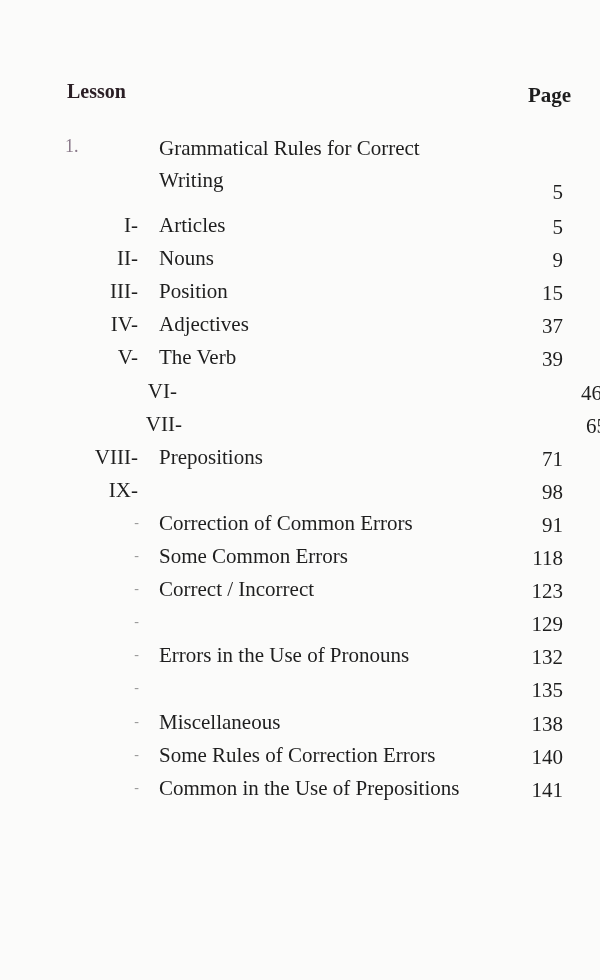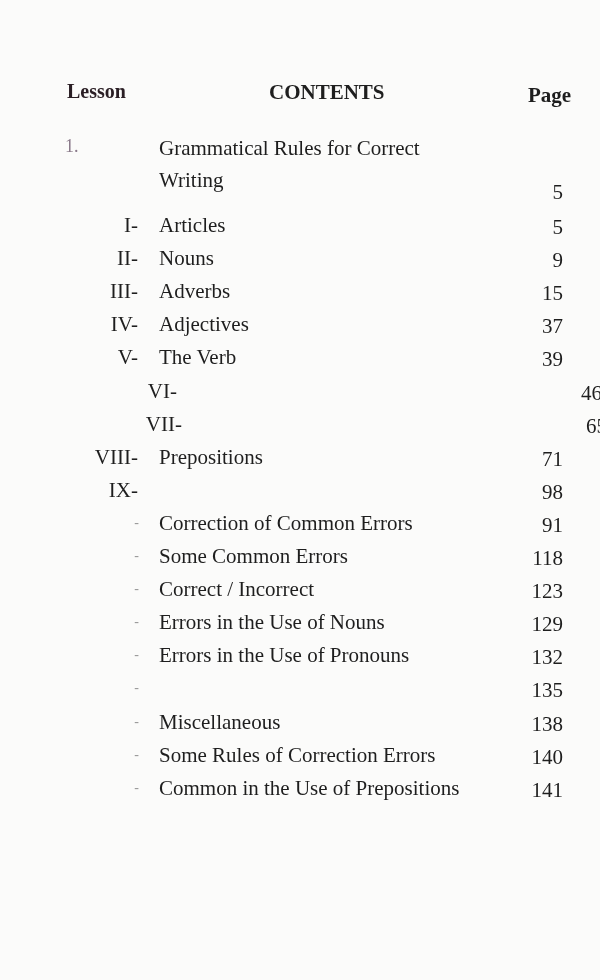--- a/index.html
+++ b/index.html
@@ -25,21 +25,20 @@
   .title { position: absolute; left: 134px; top: 0; white-space: nowrap; }
   .pg { position: absolute; right: 62px; top: 2px; text-align: right; font-size: 21px; }
   .first .title2 { position: absolute; left: 134px; top: 32px; }
   .first .pg { top: 44px; }
 </style>
 </head>
 <body>
 
 <div class="page">
   <div class="hdr hdr-lesson">Lesson</div>
-  <div class="hdr hdr-contents">CONTENTS</div>
   <div class="hdr hdr-page">Page</div>
 
   <div class="row first" style="top:136px;">
     <span class="num top">1.</span>
     <span class="title">Grammatical Rules for Correct</span>
     <span class="title2">Writing</span>
     <span class="pg">5</span>
   </div>
 
   <div id="rows">
@@ -48,21 +47,21 @@
         <span class="title">Articles</span>
         <span class="pg">5</span>
       </div>
       <div class="row" style="top: 246.1px;">
         <span class="num">II-</span>
         <span class="title">Nouns</span>
         <span class="pg">9</span>
       </div>
       <div class="row" style="top: 279.2px;">
         <span class="num">III-</span>
-        <span class="title">Adverbs</span>
+        <span class="title">Position</span>
         <span class="pg">15</span>
       </div>
       <div class="row" style="top: 312.3px;">
         <span class="num">IV-</span>
         <span class="title">Adjectives</span>
         <span class="pg">37</span>
       </div>
       <div class="row" style="top: 345.4px;">
         <span class="num">V-</span>
         <span class="title">The Verb</span>
@@ -95,21 +94,20 @@
         <span class="title">Some Common Errors</span>
         <span class="pg">118</span>
       </div>
       <div class="row" style="top: 577.1px;">
         <span class="num faded">-</span>
         <span class="title">Correct / Incorrect</span>
         <span class="pg">123</span>
       </div>
       <div class="row" style="top: 610.2px;">
         <span class="num faded">-</span>
-        <span class="title">Errors in the Use of Nouns</span>
         <span class="pg">129</span>
       </div>
       <div class="row" style="top: 643.3px;">
         <span class="num faded">-</span>
         <span class="title">Errors in the Use of Pronouns</span>
         <span class="pg">132</span>
       </div>
       <div class="row" style="top: 676.4px;">
         <span class="num faded">-</span>
         <span class="pg">135</span>

